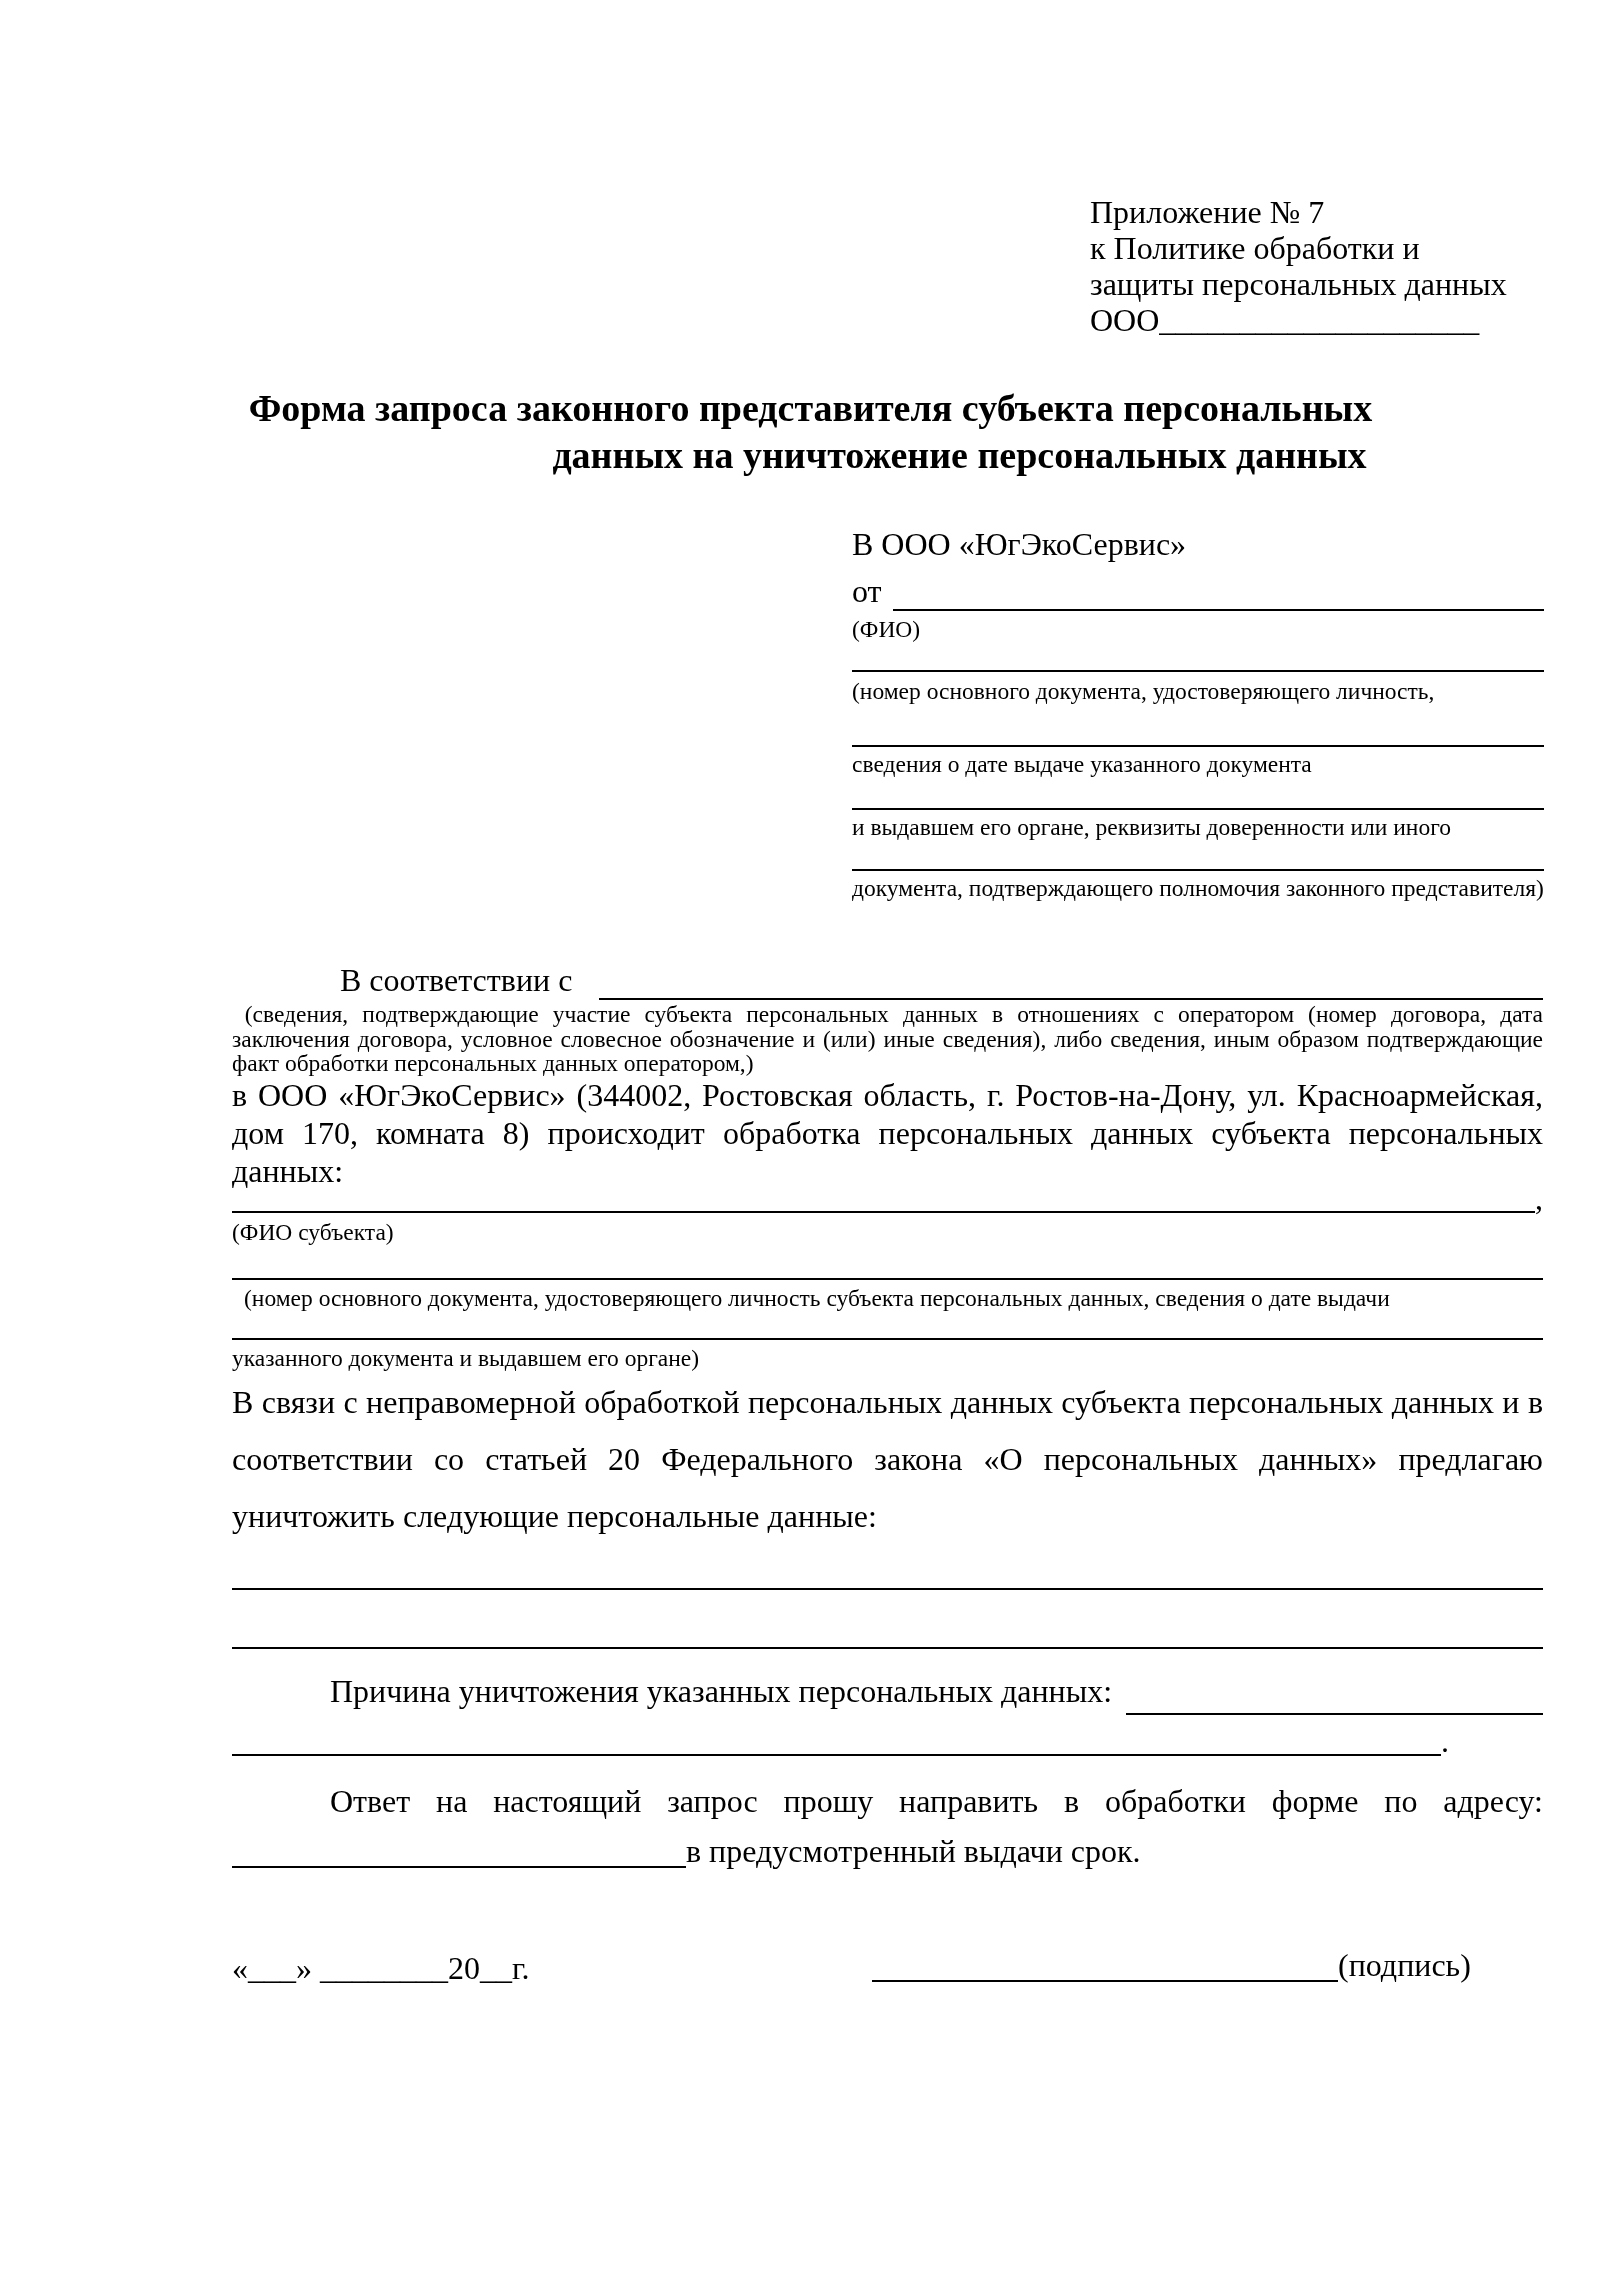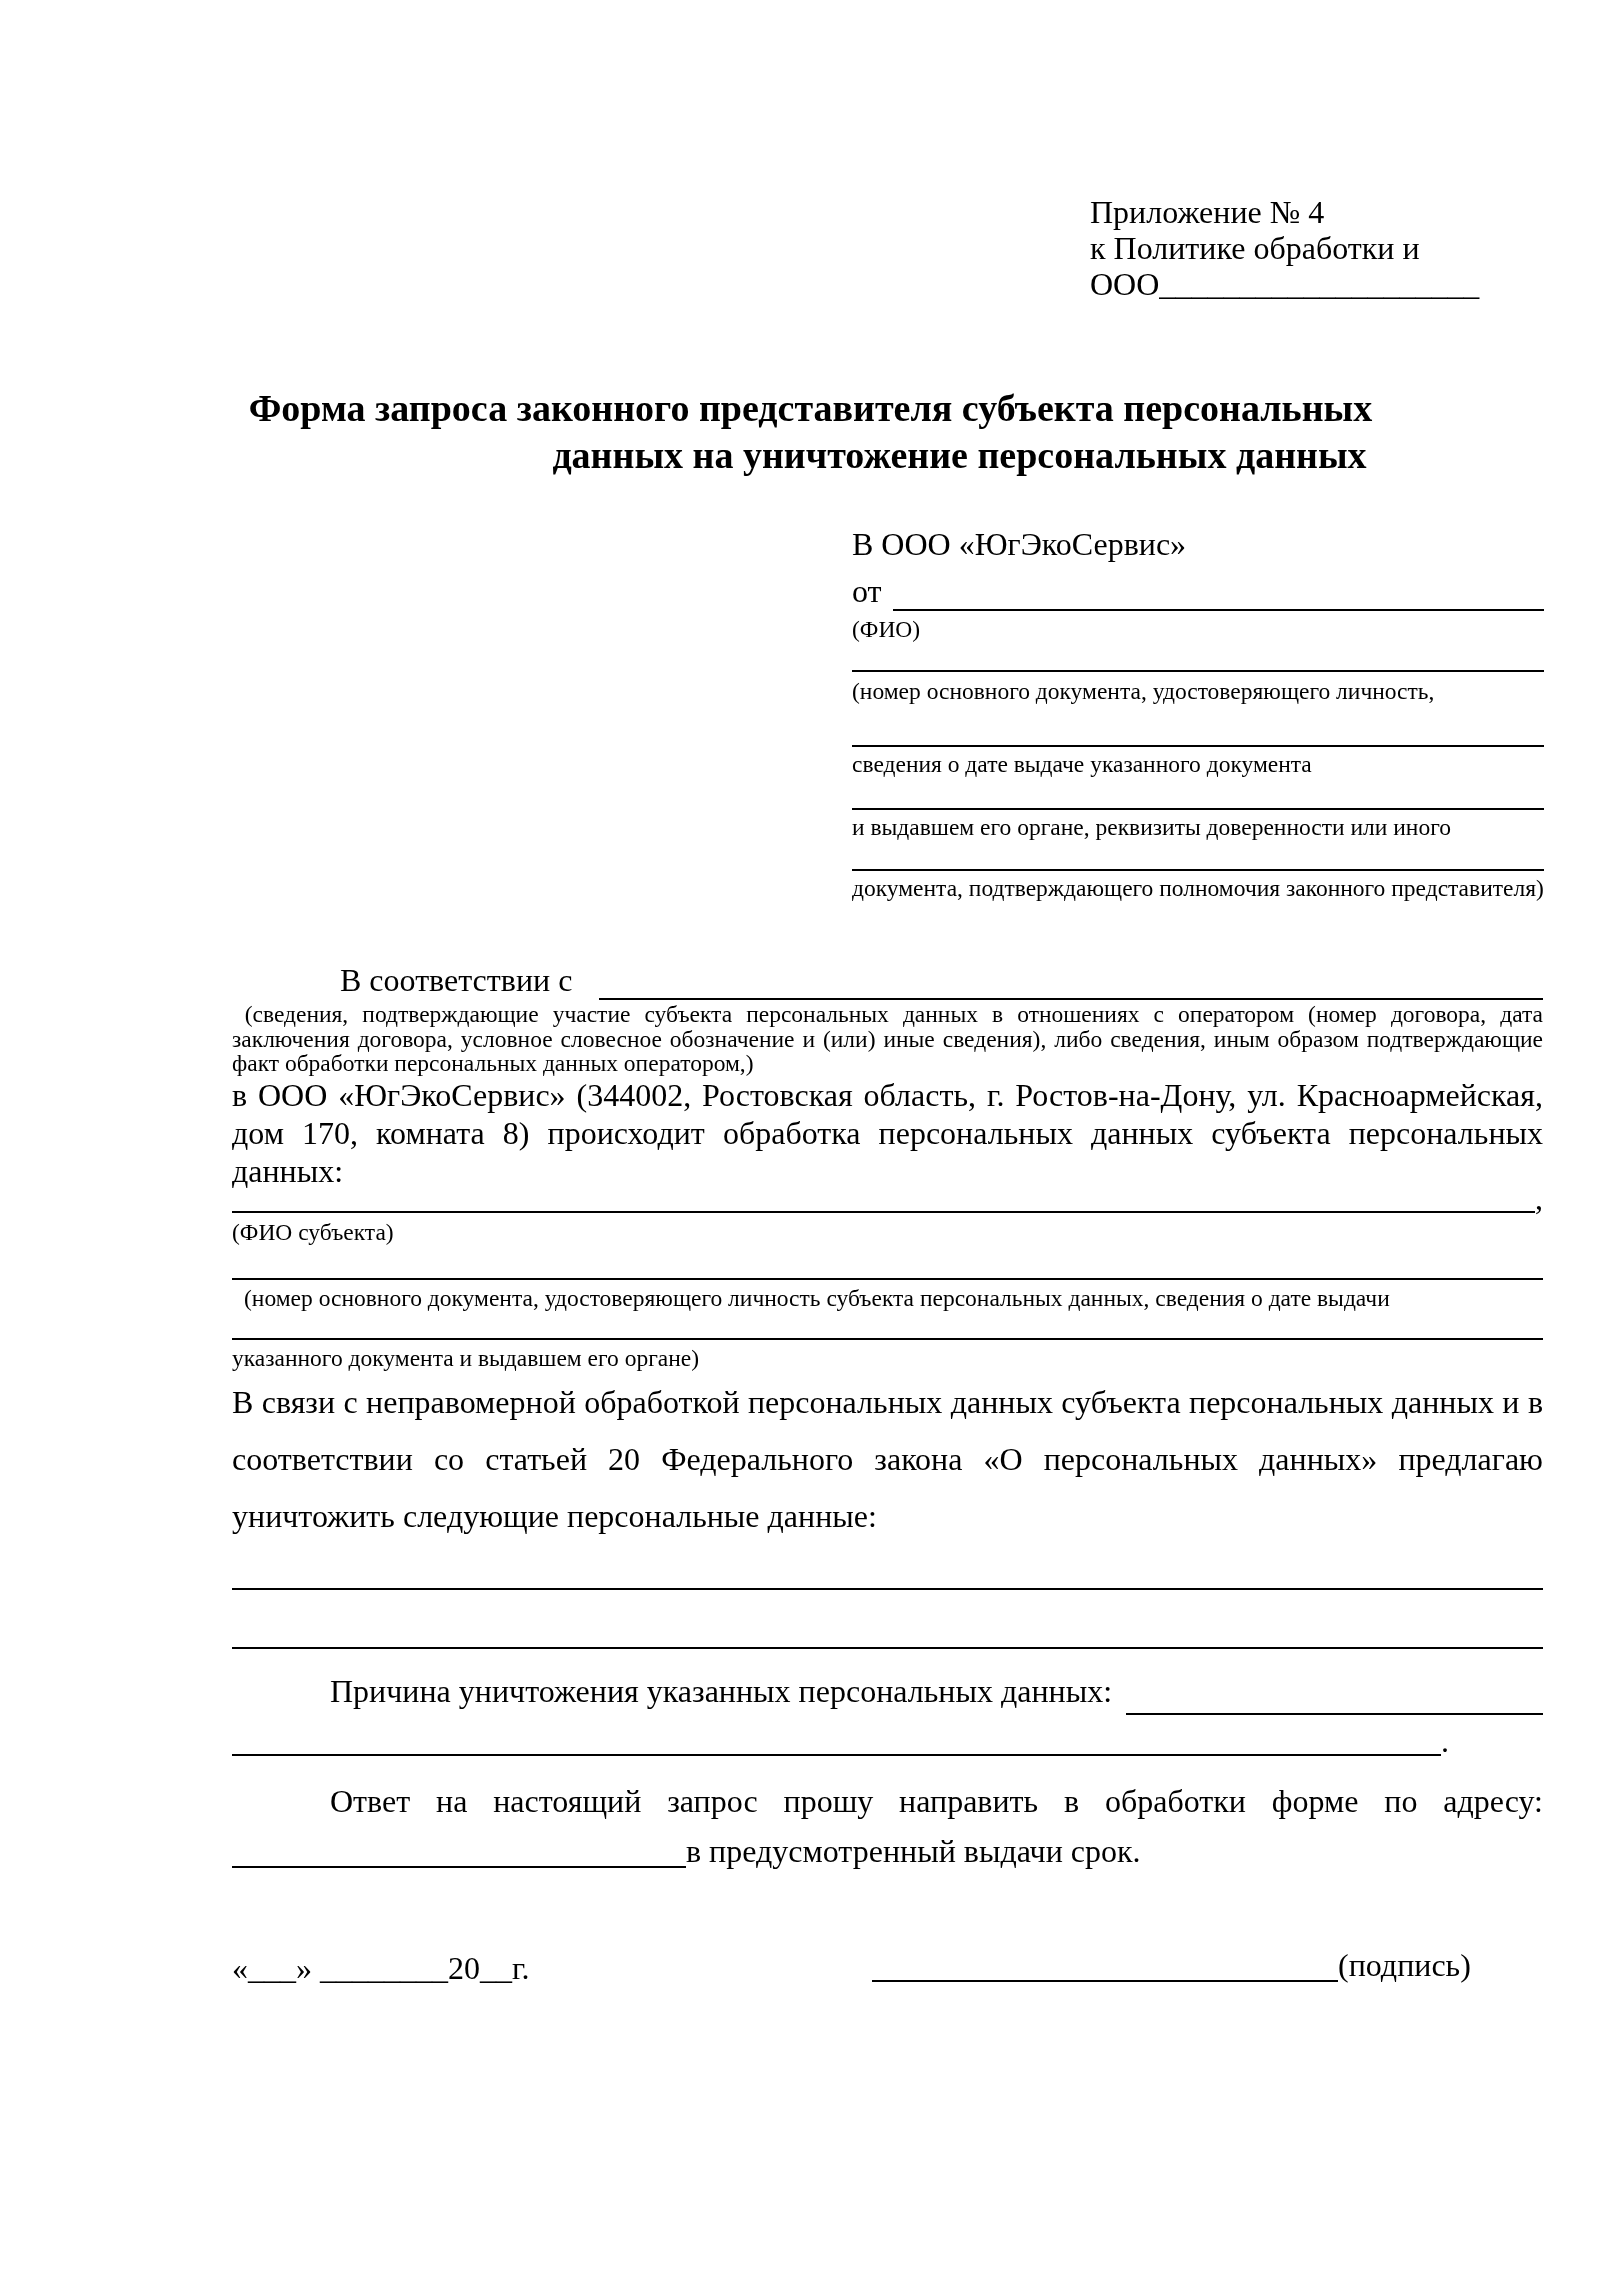--- a/index.html
+++ b/index.html
@@ -27,22 +27,23 @@
   
   .rc{left:852px;width:692px;}
   .label-inline{white-space:nowrap;}
 </style>
 </head>
 <body>
 
 <div class="page">
 
   <div class="abs appendix">
-    <div>Приложение № 4</div>
+    <div>Приложение № 7</div>
     <div>к Политике обработки и</div>
+    <div>защиты персональных данных</div>
     <div>ООО____________________</div>
   </div>
 
   <div class="abs title1">Форма запроса законного представителя субъекта персональных</div>
   <div class="abs title2">данных на уничтожение персональных данных</div>
 
   <div class="abs rc flexrow" style="top:572px;height:39px;">
     <span class="body-text label-inline" style="margin-right:11.8px;">от</span>
     <span class="fill"></span>
   </div>

